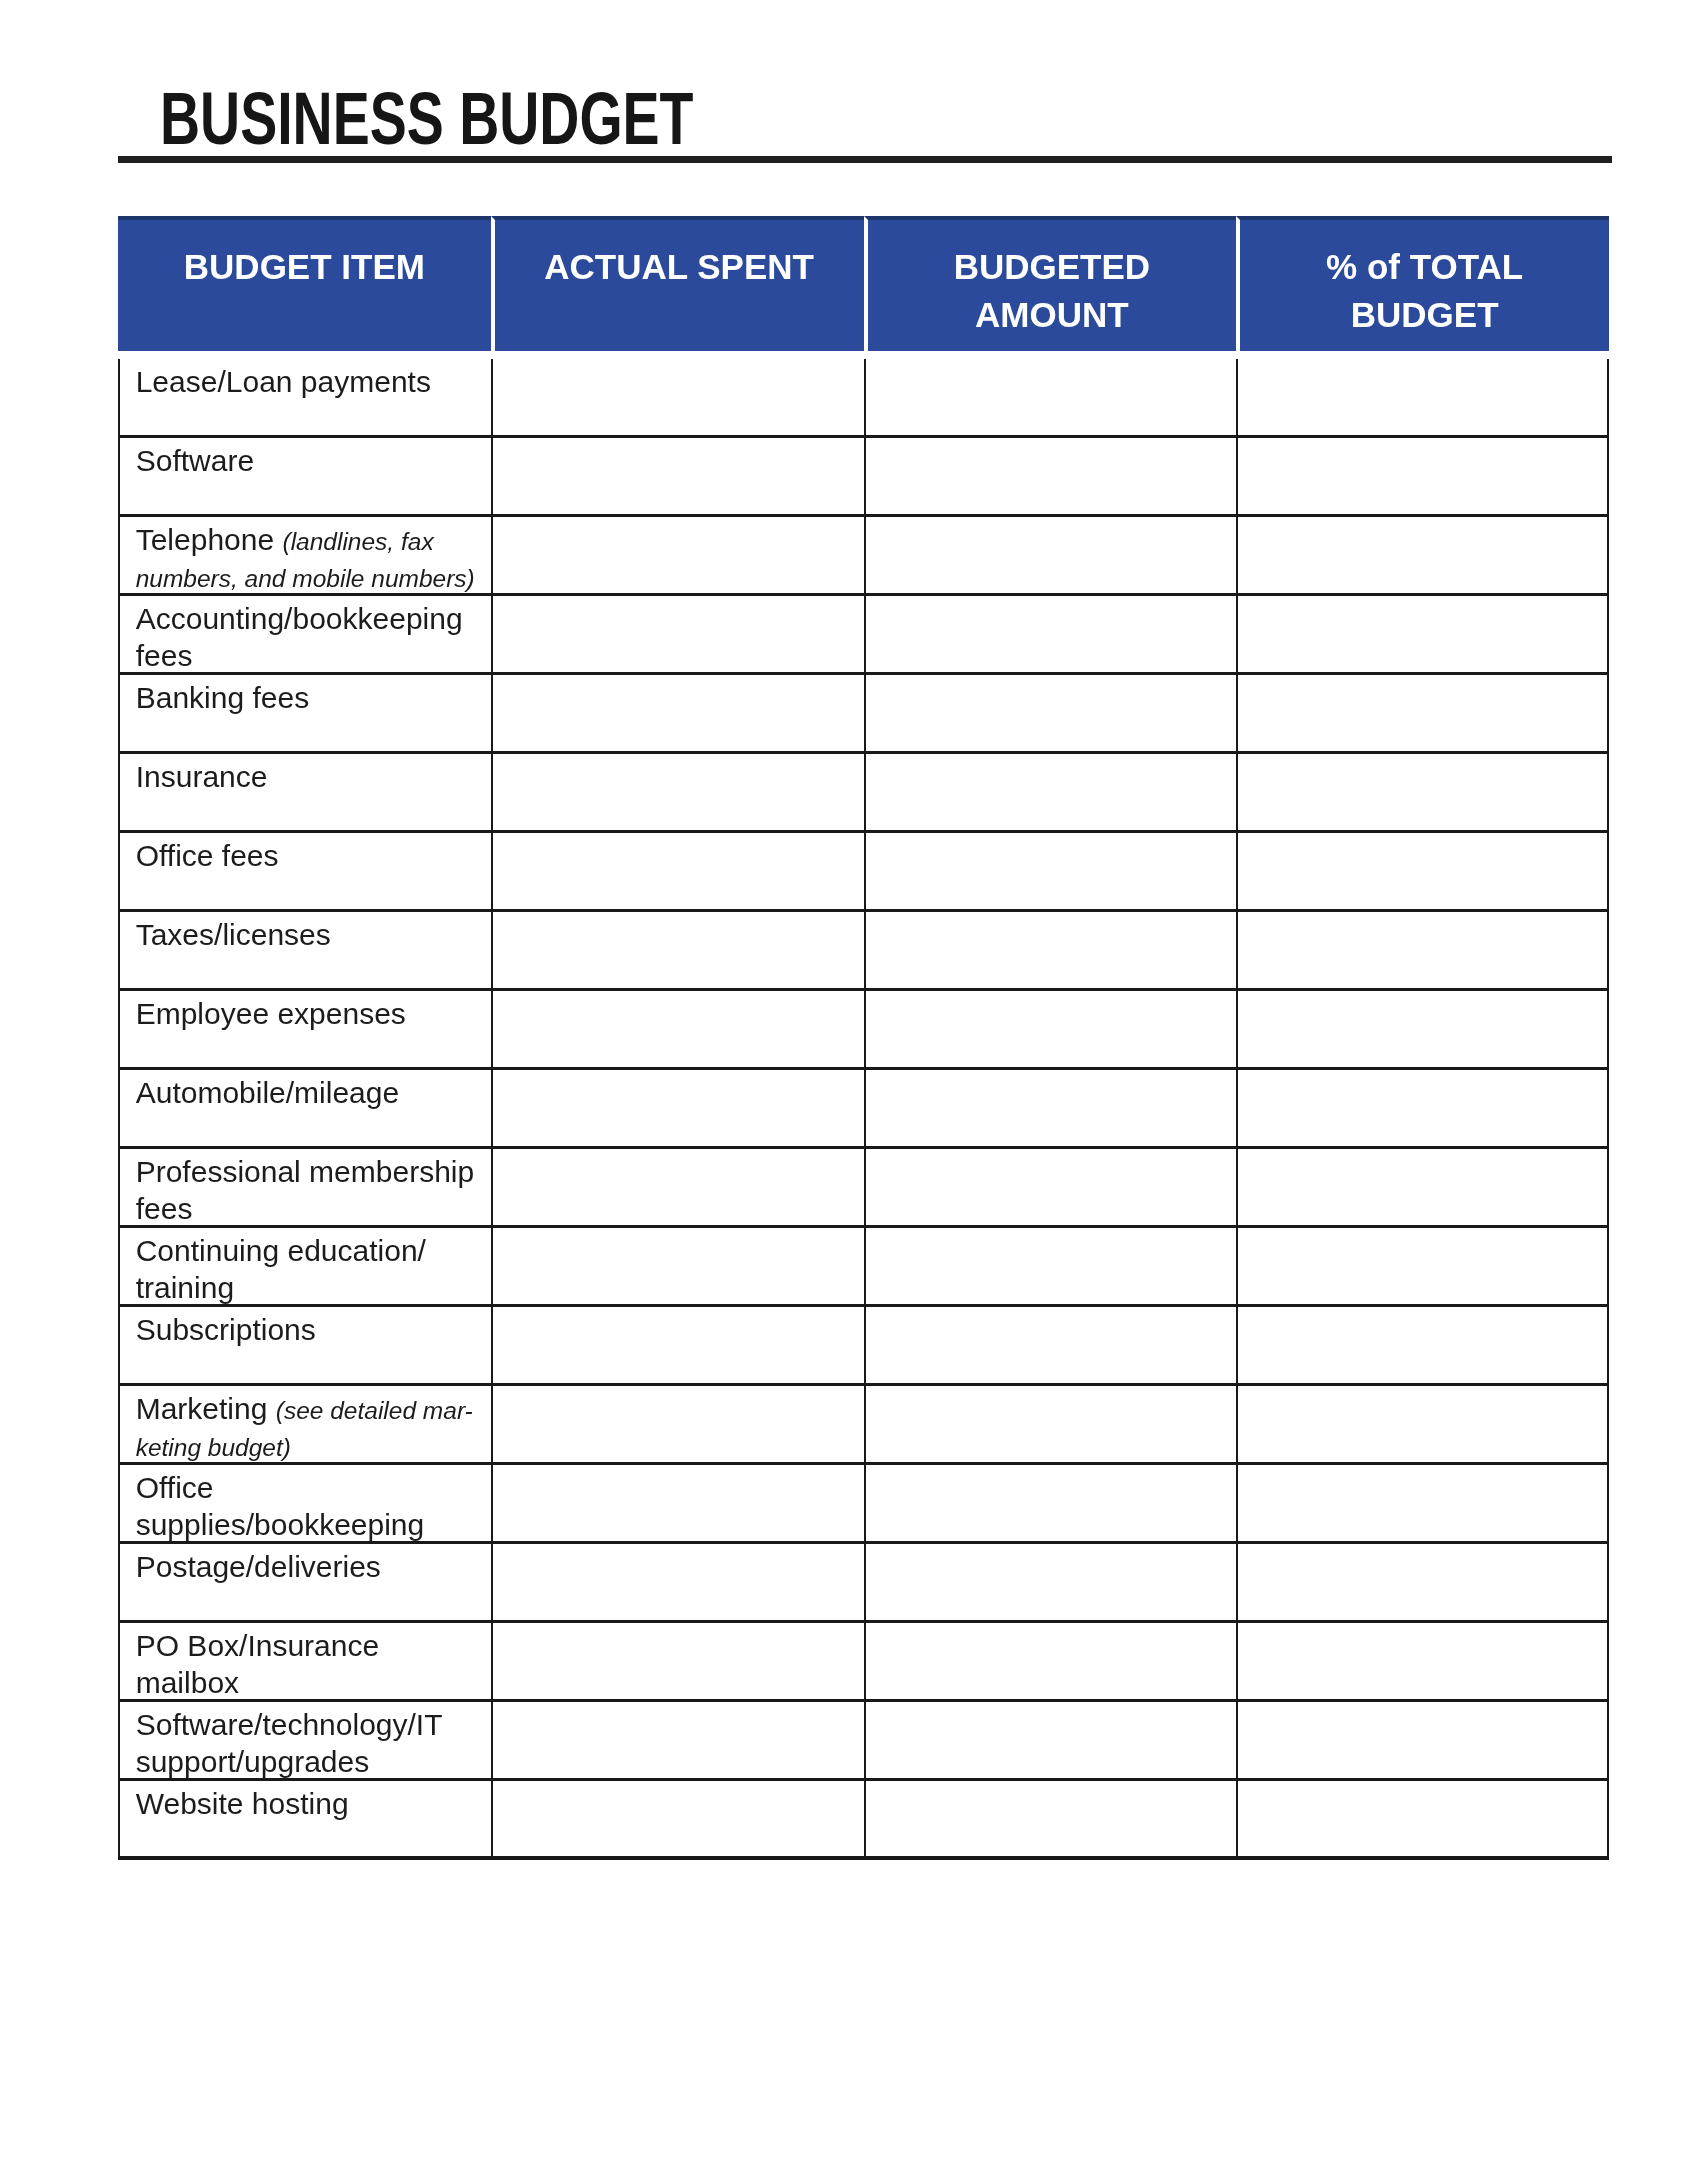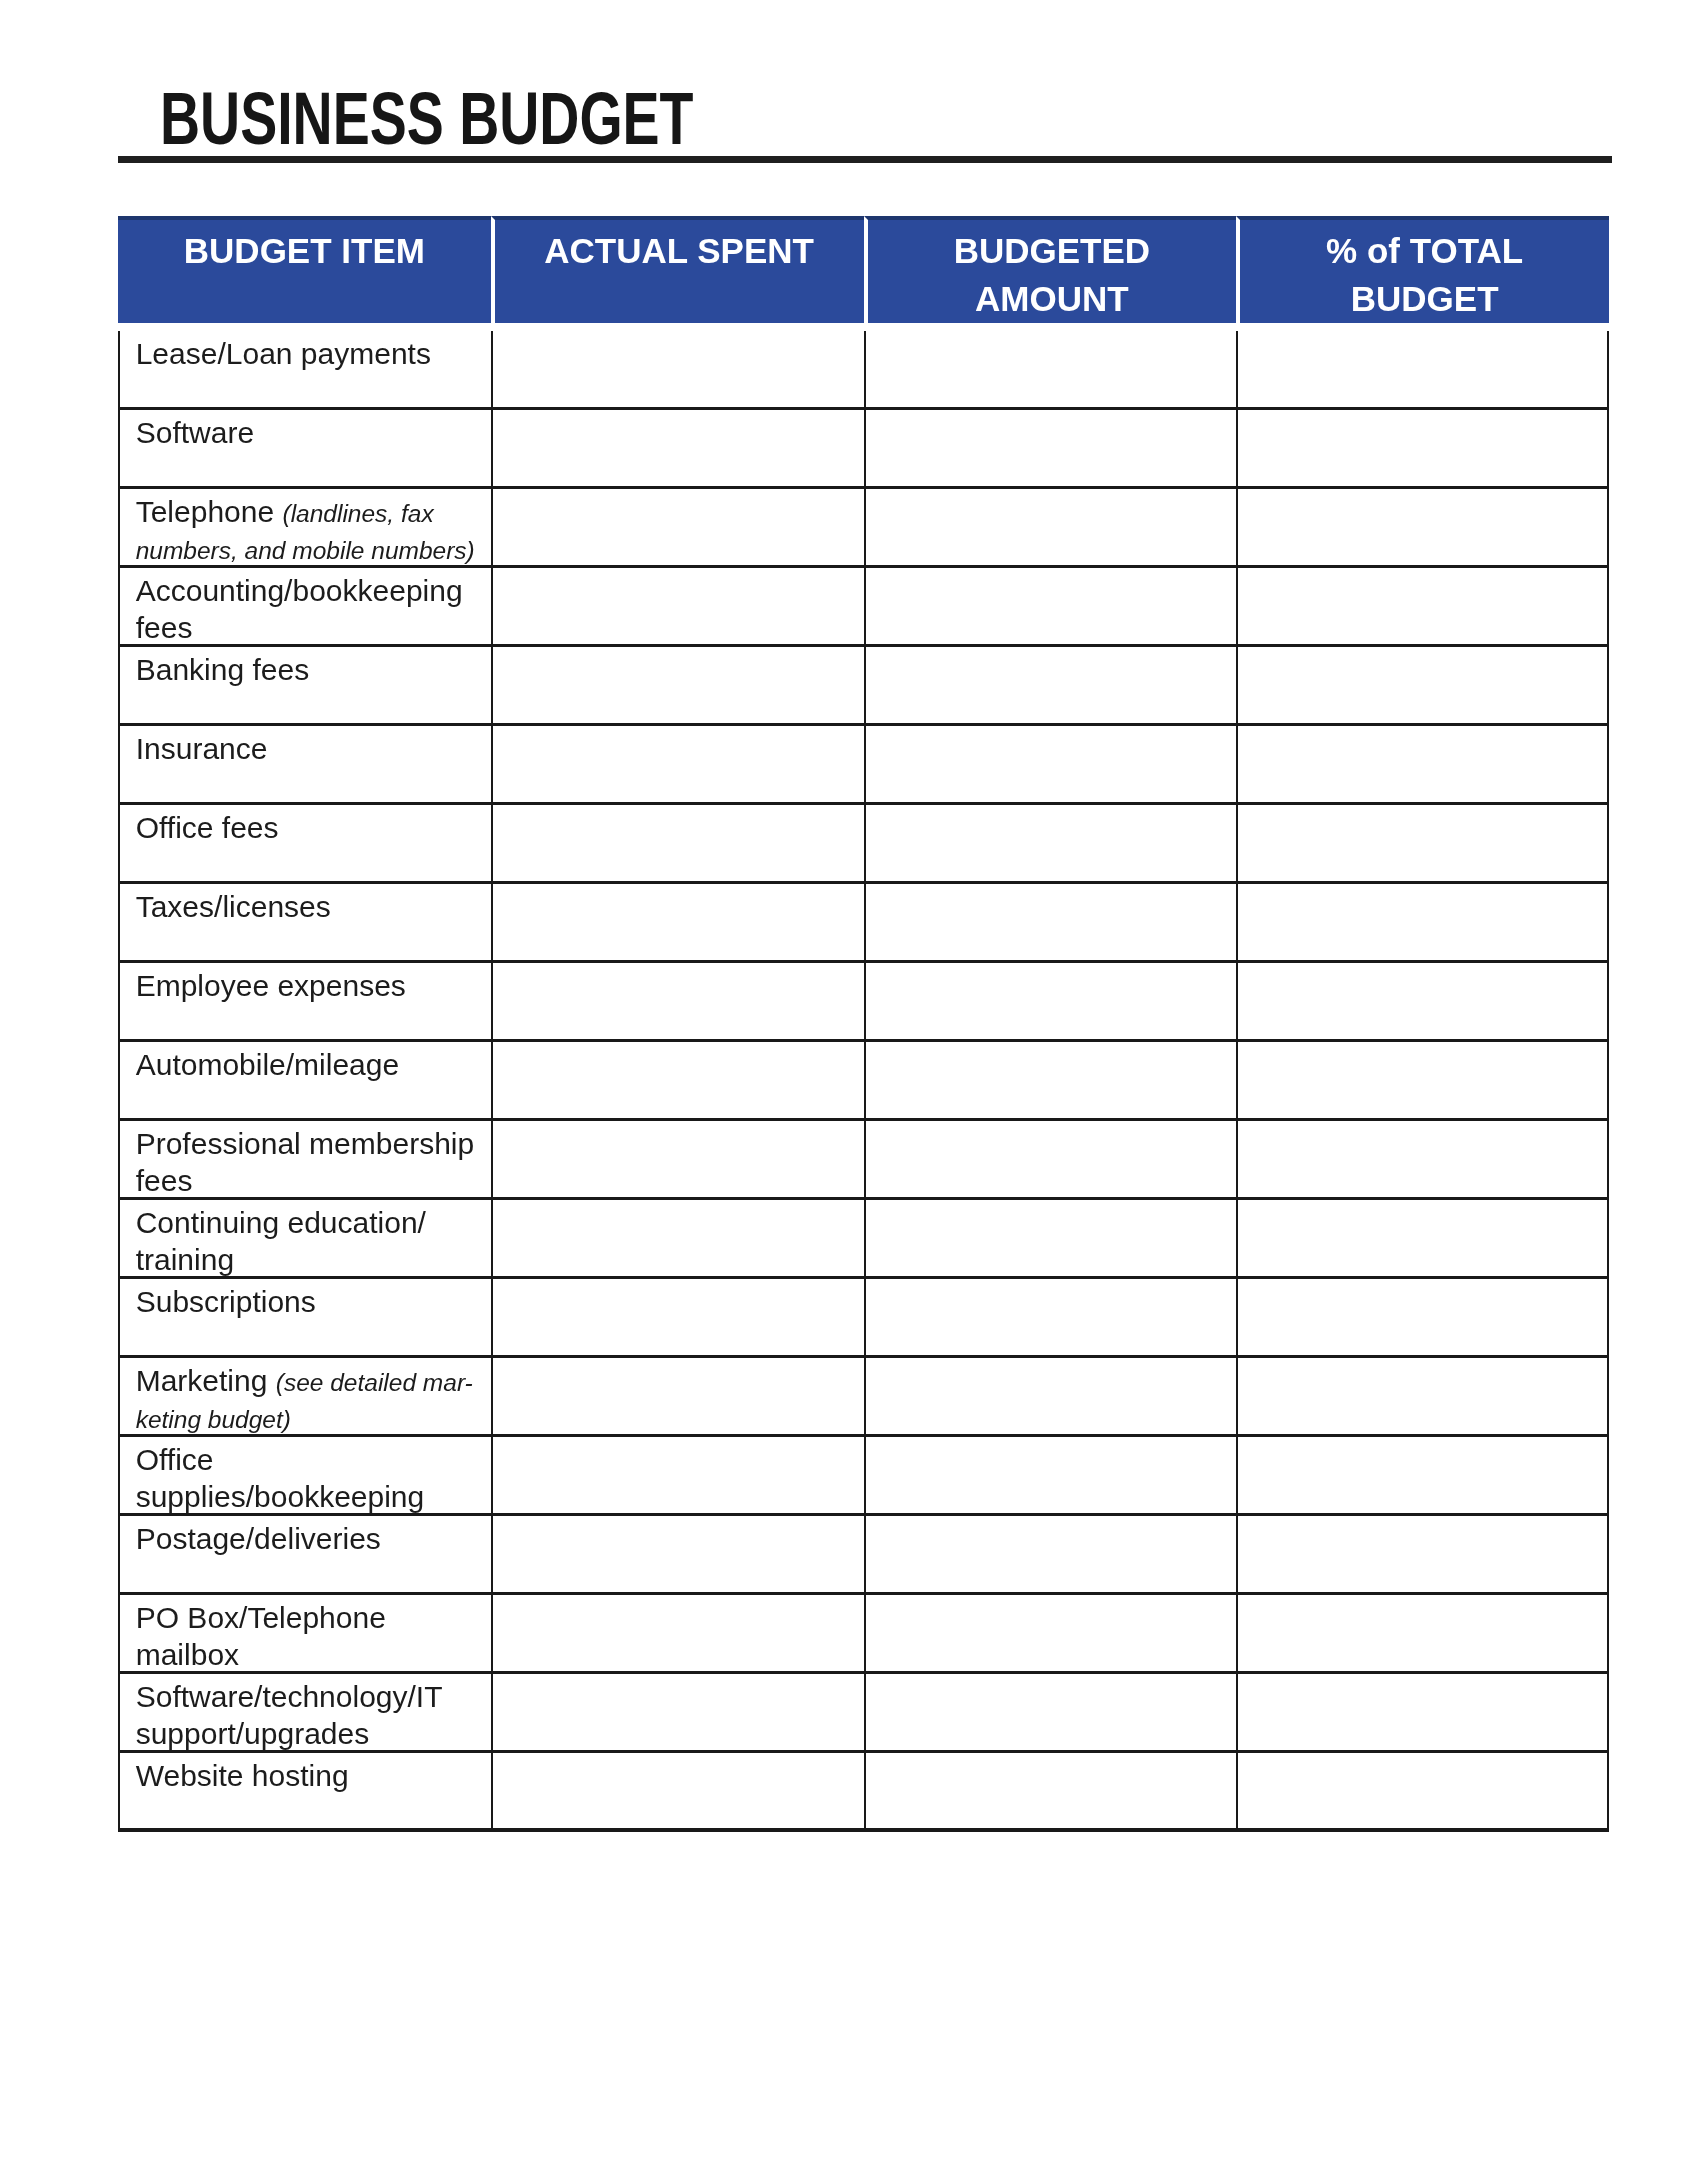--- a/index.html
+++ b/index.html
@@ -39,31 +39,31 @@
   .budget-table {
     margin: 53px 0 0 98px;
     width: 1491px;
   }
   .thead {
     display: grid;
     grid-template-columns: repeat(4, 1fr);
   }
   .th {
     box-sizing: border-box;
-    height: 107px;
+    height: 135px;
     background: var(--header-blue, #2b4a9b);
     border-top: 4.4px solid var(--header-top-edge, #1e366e);
     border-left: 4.4px solid #ffffff;
     color: #ffffff;
     font-weight: bold;
     font-size: 35px;
     line-height: 1.38;
     text-align: center;
     white-space: pre-line;
-    padding-top: 7px;
+    padding-top: 23px;
   }
   .th:first-child { border-left: none; }
   .tbody {
     display: grid;
     grid-template-columns: repeat(4, 1fr);
     grid-auto-rows: 79px;
     margin-top: 7.9px;
   }
   .trow { display: contents; }
   .td {
@@ -112,20 +112,20 @@
         <div class="trow"><div class="td item c1"><span class="label">Office fees</span></div><div class="td c2"></div><div class="td c3"></div><div class="td c4"></div></div>
         <div class="trow"><div class="td item c1"><span class="label">Taxes/licenses</span></div><div class="td c2"></div><div class="td c3"></div><div class="td c4"></div></div>
         <div class="trow"><div class="td item c1"><span class="label">Employee expenses</span></div><div class="td c2"></div><div class="td c3"></div><div class="td c4"></div></div>
         <div class="trow"><div class="td item c1"><span class="label">Automobile/mileage</span></div><div class="td c2"></div><div class="td c3"></div><div class="td c4"></div></div>
         <div class="trow"><div class="td item c1"><span class="label">Professional membership fees</span></div><div class="td c2"></div><div class="td c3"></div><div class="td c4"></div></div>
         <div class="trow"><div class="td item c1"><span class="label">Continuing education/ training</span></div><div class="td c2"></div><div class="td c3"></div><div class="td c4"></div></div>
         <div class="trow"><div class="td item c1"><span class="label">Subscriptions</span></div><div class="td c2"></div><div class="td c3"></div><div class="td c4"></div></div>
         <div class="trow"><div class="td item c1"><span class="label">Marketing</span> <span class="note">(see detailed mar-keting budget)</span></div><div class="td c2"></div><div class="td c3"></div><div class="td c4"></div></div>
         <div class="trow"><div class="td item c1"><span class="label">Office supplies/bookkeeping</span></div><div class="td c2"></div><div class="td c3"></div><div class="td c4"></div></div>
         <div class="trow"><div class="td item c1"><span class="label">Postage/deliveries</span></div><div class="td c2"></div><div class="td c3"></div><div class="td c4"></div></div>
-        <div class="trow"><div class="td item c1"><span class="label">PO Box/Telephone mailbox</span></div><div class="td c2"></div><div class="td c3"></div><div class="td c4"></div></div>
+        <div class="trow"><div class="td item c1"><span class="label">PO Box/Insurance mailbox</span></div><div class="td c2"></div><div class="td c3"></div><div class="td c4"></div></div>
         <div class="trow"><div class="td item c1"><span class="label">Software/technology/IT support/upgrades</span></div><div class="td c2"></div><div class="td c3"></div><div class="td c4"></div></div>
         <div class="trow"><div class="td item c1"><span class="label">Website hosting</span></div><div class="td c2"></div><div class="td c3"></div><div class="td c4"></div></div>
       </div>
   </div>
 
 </div>
 
 
 </body></html>

